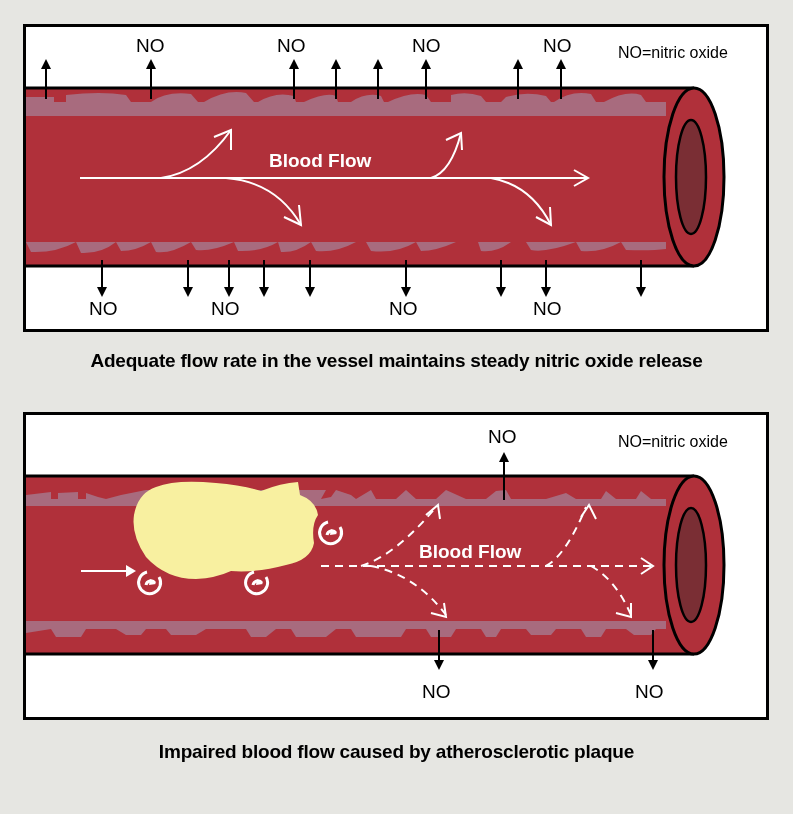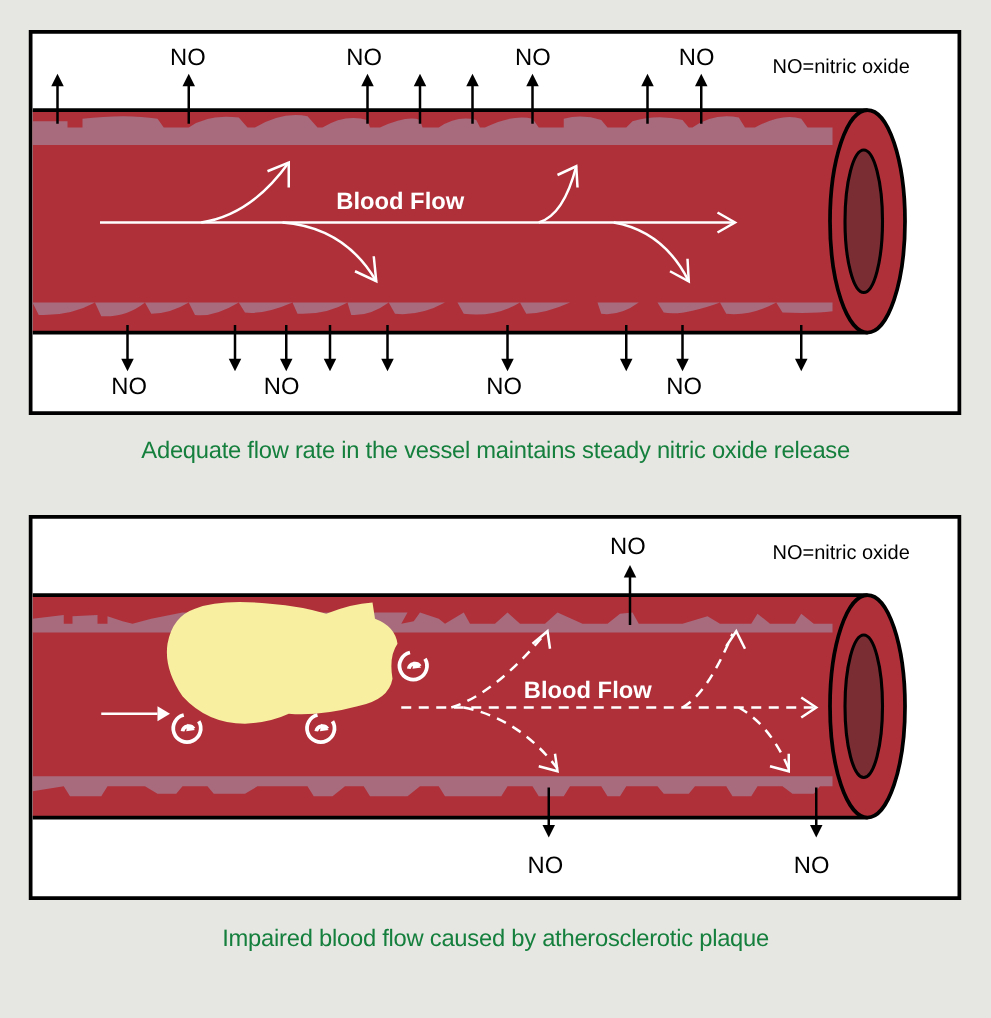--- a/index.html
+++ b/index.html
@@ -1,21 +1,21 @@
 <!DOCTYPE html>
 <html><head>
 <meta charset="utf-8">
 <style>
   html, body { margin: 0; padding: 0; }
   body { width: 793px; height: 814px; background: #e6e6e2; position: relative; overflow: hidden; font-family: "Liberation Sans", sans-serif; }
   .panel { position: absolute; left: 23px; width: 746px; background: #fff; border: 3px solid #000; box-sizing: border-box; }
   #panel1 { top: 24px; height: 308px; }
   #panel2 { top: 412px; height: 308px; }
   svg.diagram { position: absolute; left: 0; top: 0; }
-  .caption { position: absolute; left: 0; width: 793px; text-align: center; font-family: "Liberation Sans Narrow", "Liberation Sans", sans-serif; font-weight: normal; font-size: 19px; color: #15803d; letter-spacing: -0.2px; }
+  .caption { position: absolute; left: 0; width: 793px; text-align: center; font-family: "Liberation Sans Narrow", "Liberation Sans", sans-serif; font-weight: bold; font-size: 19px; color: #000000; letter-spacing: -0.2px; }
   #caption1 { top: 350px; }
   #caption2 { top: 738px; line-height: 27px; }
   .no-lbl { font-family: "Liberation Sans", sans-serif; font-size: 19px; fill: #000; }
   .legend { font-family: "Liberation Sans", sans-serif; font-size: 16px; fill: #000; }
   .bf { font-family: "Liberation Sans", sans-serif; font-weight: bold; font-size: 19px; fill: #fff; }
 </style>
 </head>
 <body>
 
 <div class="panel" id="panel1">

